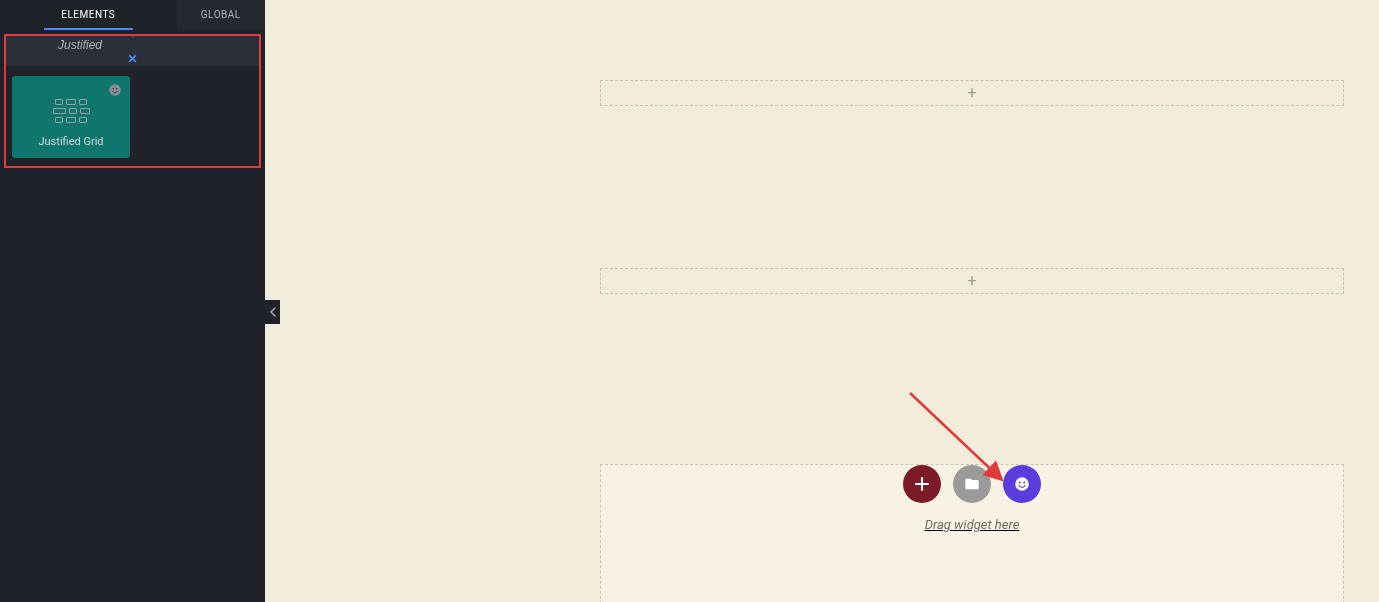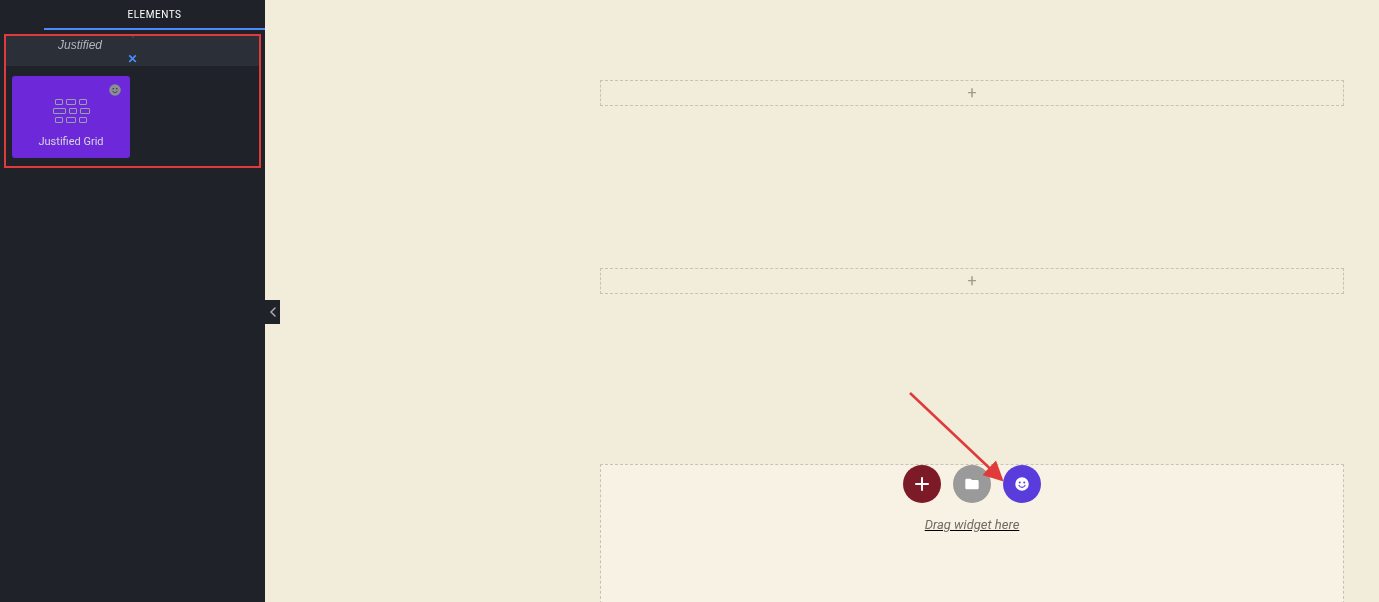--- a/index.html
+++ b/index.html
@@ -90,21 +90,21 @@
   font-size: 12px;
   cursor: pointer;
   font-weight: bold;
 }
 
 .widget-grid-area {
   padding: 10px 6px 0 6px;
 }
 .widget-card {
   width: 118px;
-  background: #6d28d9;
+  background: #0f766e;
   border-radius: 3px;
   padding: 14px 8px 10px 8px;
   text-align: center;
   position: relative;
   cursor: grab;
 }
 .widget-card .corner-icon {
   position: absolute;
   top: 6px;
   right: 8px;
@@ -226,20 +226,21 @@
   height: 100px;
   pointer-events: none;
 }
 </style>
 </head>
 <body>
 
 <div class="sidebar">
   <div class="tabs">
     <div class="tab active">ELEMENTS</div>
+    <div class="tab">GLOBAL</div>
   </div>
 
   <div class="highlight-box">
     <div class="search-row">
       <svg class="search-icon-svg" viewBox="0 0 24 24">
           <path d="M15.5 14h-.79l-.28-.27A6.471 6.471 0 0016 9.5 6.5 6.5 0 109.5 16c1.61 0 3.09-.59 4.23-1.57l.27.28v.79L19 20.49 20.49 19 15.5 14zm-6 0C7.01 14 5 11.99 5 9.5S7.01 5 9.5 5 14 7.01 14 9.5 11.99 14 9.5 14z"></path>
         </svg>
       <input type="text" value="Justified" style="">
       <span class="close-x">✕</span>
     </div>

